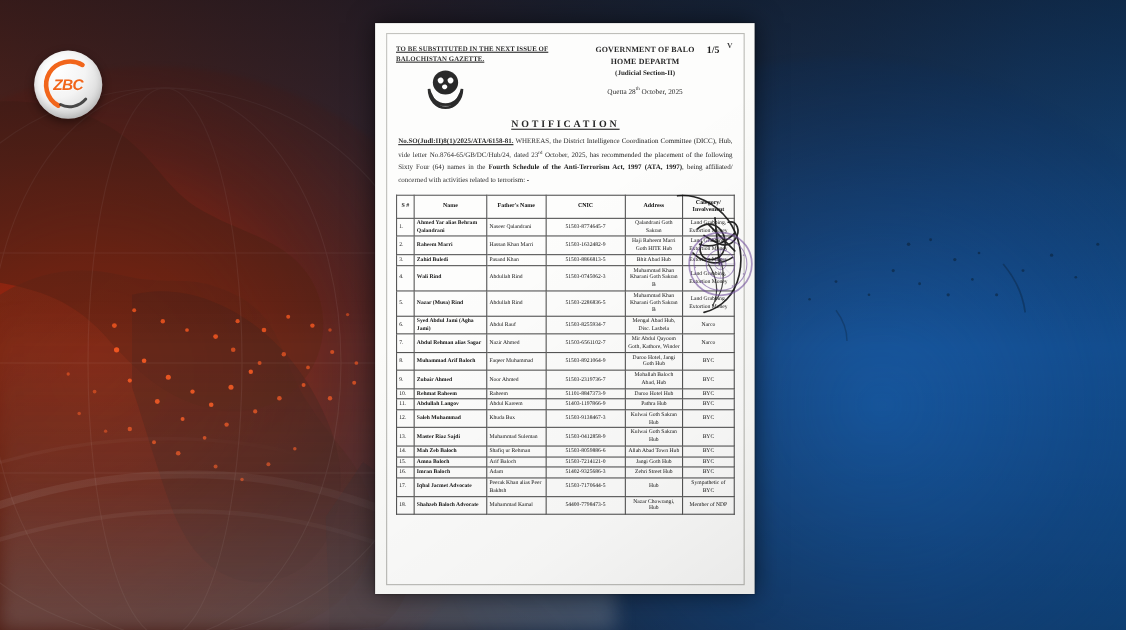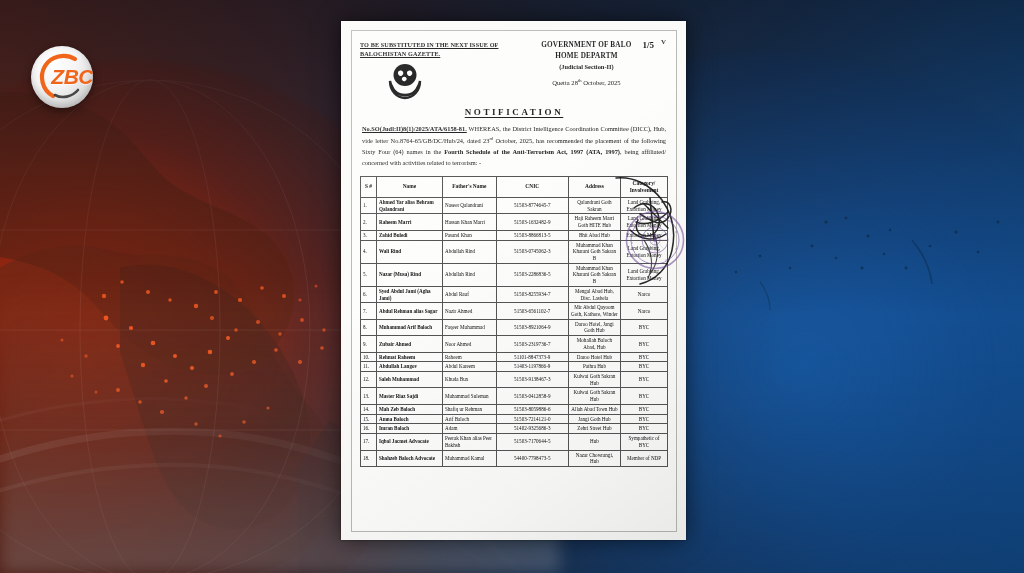--- a/index.html
+++ b/index.html
@@ -97,25 +97,25 @@
     background: radial-gradient(circle at 34% 28%, #ffffff 0%, #f4f4f4 42%, #d9d9d9 72%, #bdbdbd 100%);
     box-shadow: 0 3px 9px rgba(0,0,0,0.45), inset 0 -3px 7px rgba(0,0,0,0.16);
     overflow: hidden;
   }
   #zbc-logo svg { position: absolute; left: 0; top: 0; }
   .zbc-text {
     position: absolute;
     left: 0; right: 0;
     top: 50%;
     transform: translateY(-52%);
-    text-align: right;
+    text-align: center;
     font-family: "Liberation Sans", sans-serif;
     font-weight: 700;
     font-style: italic;
-    font-size: 21px;
+    font-size: 14px;
     letter-spacing: -0.5px;
     color: #f1651b;
     text-shadow: 0 1px 0 rgba(255,255,255,0.5);
   }
 
   
   #document-page {
     position: absolute;
     left: 341px;
     top: 21px;

